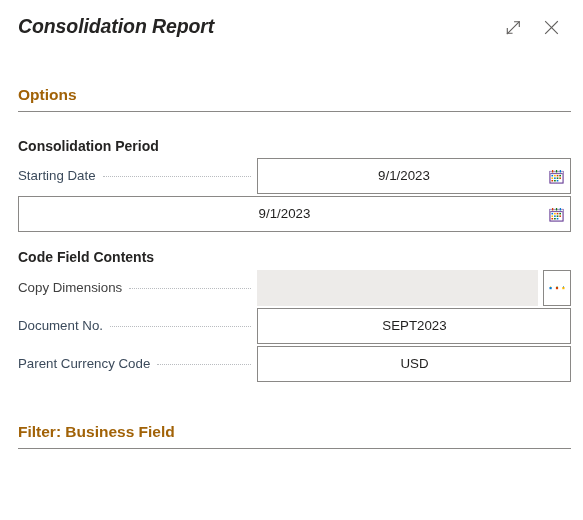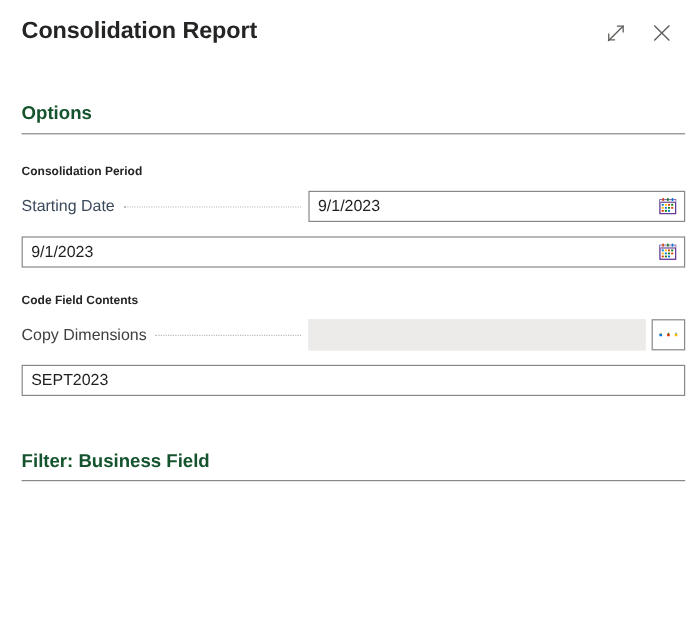--- a/index.html
+++ b/index.html
@@ -17,20 +17,21 @@
   }
 
   
   .titlebar {
     position: relative;
     height: 54px;
     display: flex;
     align-items: center;
     padding: 0 16px 0 18px;
     box-sizing: border-box;
+    font-style: italic;
   }
   .title-text {
     font-size: 19.5px;
     font-weight: 600;
     color: #252423;
     letter-spacing: -0.1px;
     flex: 1 1 auto;
     line-height: 1;
   }
   .title-actions {
@@ -52,43 +53,44 @@
   }
   .icon-btn svg { display: block; }
 
   
   .section {
     padding: 0 12px 0 18px;
   }
   .section-header {
     font-size: 15.5px;
     font-weight: 600;
-    color: #14532d;
+    color: #a16207;
     padding-bottom: 6px;
     line-height: 1.2;
   }
   .section-rule {
     border-bottom: 1px solid #8a8886;
     height: 0;
     margin-bottom: 16px;
   }
   .subsection-header {
-    font-size: 10px;
+    font-size: 14px;
     font-weight: 700;
     color: #252423;
     margin-bottom: 9px;
     line-height: 1.2;
   }
 
   
   .field-row {
     display: flex;
     align-items: center;
     height: 26px;
     margin-bottom: 12px;
+    text-align: center;
   }
   .field-label-wrap {
     width: 239px;
     flex: 0 0 239px;
     display: flex;
     align-items: baseline;
     overflow: hidden;
     white-space: nowrap;
   }
   .remove-filter-icon {
@@ -114,21 +116,21 @@
     height: 1px;
     position: relative;
     top: -3px;
     border-bottom: 1.3px dotted #b9bcc0;
   }
 
   .field-control {
     flex: 1 1 auto;
     display: flex;
     align-items: stretch;
-    height: 26px;
+    height: 36px;
     min-width: 0;
   }
   .input-box {
     flex: 1 1 auto;
     border: 1px solid #8a8886;
     background: #ffffff;
     display: flex;
     align-items: center;
     padding: 0 6px 0 7px;
     box-sizing: border-box;
@@ -289,27 +291,42 @@
           <rect x="7.9" y="3" width="2.2" height="2.2" fill="#d83b01"></rect>
           <rect x="8.6" y="2.3" width="0.9" height="0.9" fill="#107c10"></rect>
           <rect x="14.3" y="3" width="2.2" height="2.2" fill="#ffb900"></rect>
           <rect x="15" y="2.3" width="0.9" height="0.9" fill="#0078d4"></rect>
         </svg>
       </div>
     </div>
   </div>
 
   <div class="field-row">
+    <div class="field-label-wrap">
+      <span class="field-label">Document No.</span>
+      <span class="leader"></span>
+    </div>
     <div class="field-control">
       <div class="input-box">
         <span class="input-value">SEPT2023</span>
       </div>
     </div>
   </div>
 
+  <div class="field-row">
+    <div class="field-label-wrap">
+      <span class="field-label">Parent Currency Code</span>
+      <span class="leader"></span>
+    </div>
+    <div class="field-control">
+      <div class="input-box">
+        <span class="input-value">USD</span>
+      </div>
+    </div>
+  </div>
 </div>
 
 <div class="spacer-34"></div>
 
 <div class="section">
   <div class="section-header">Filter: Business Field</div>
   <div class="section-rule"></div>
 
   <div class="spacer-10"></div>
 

